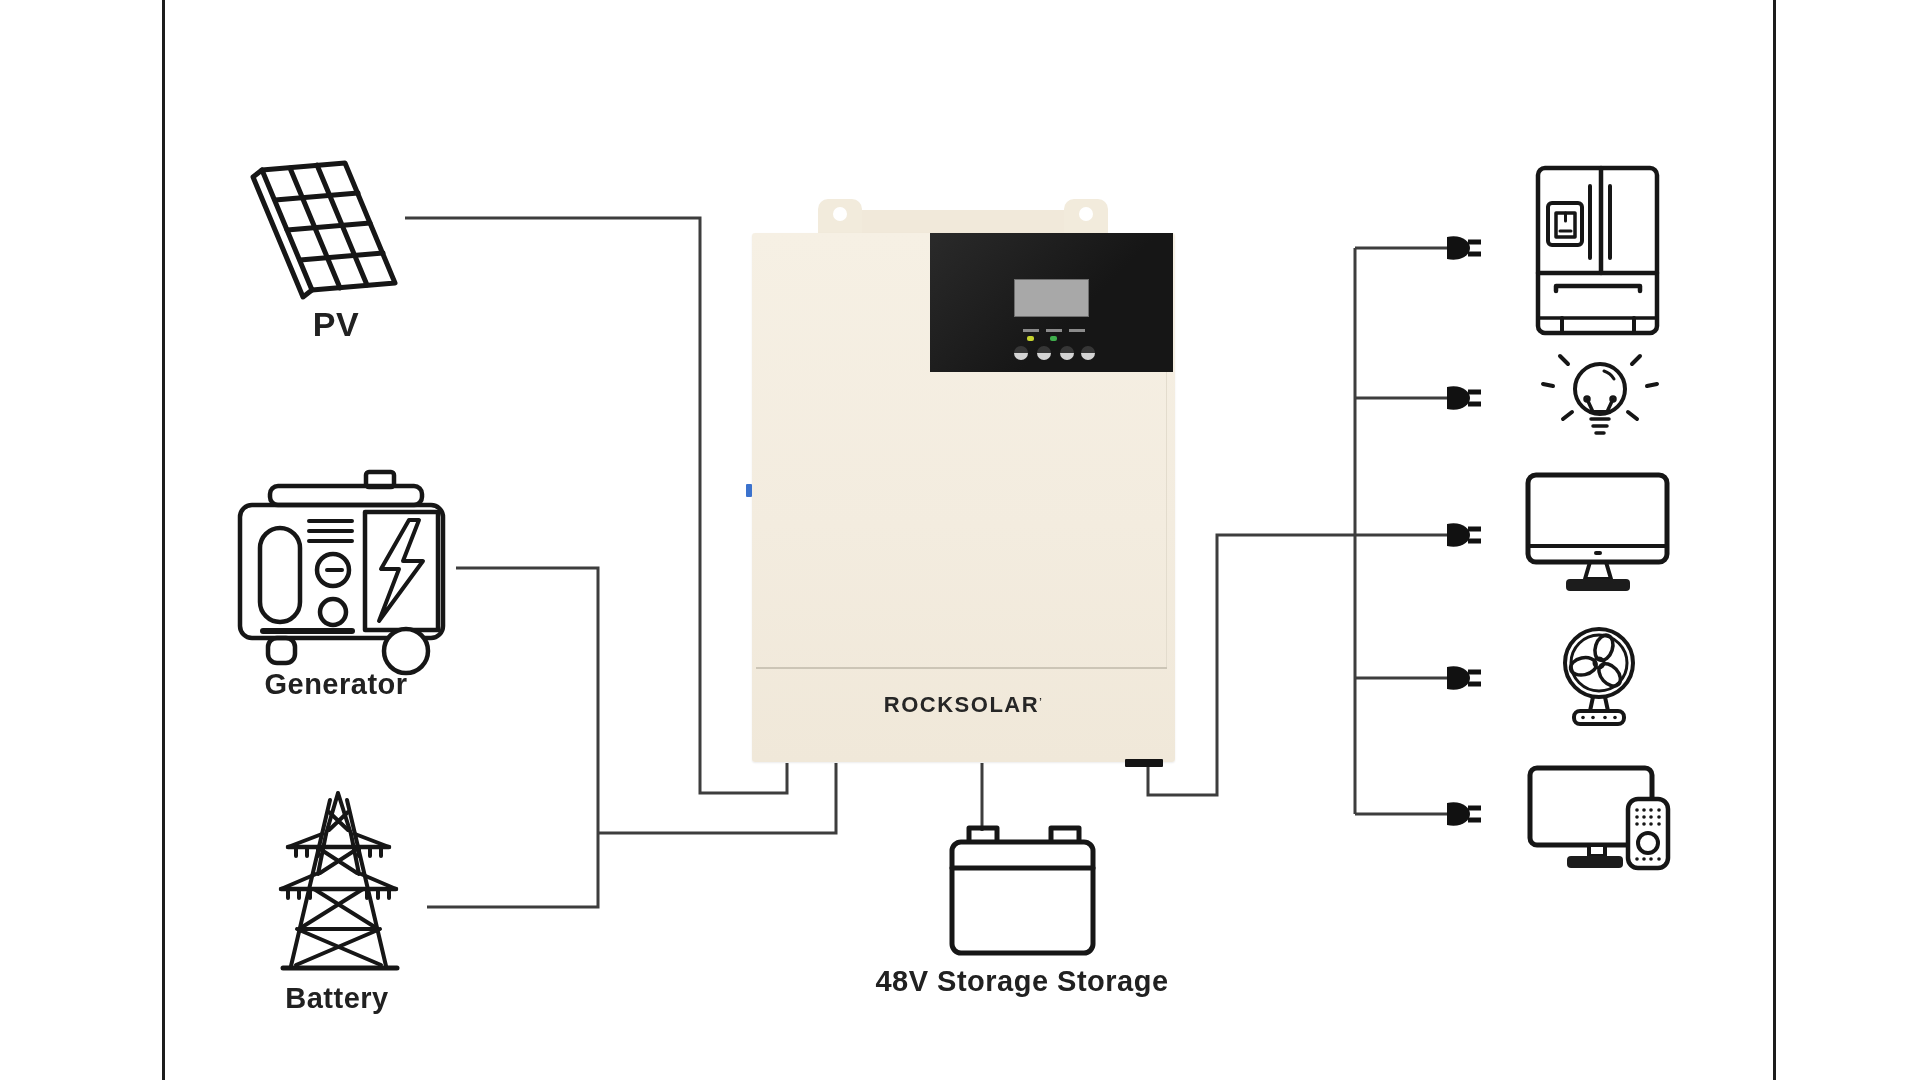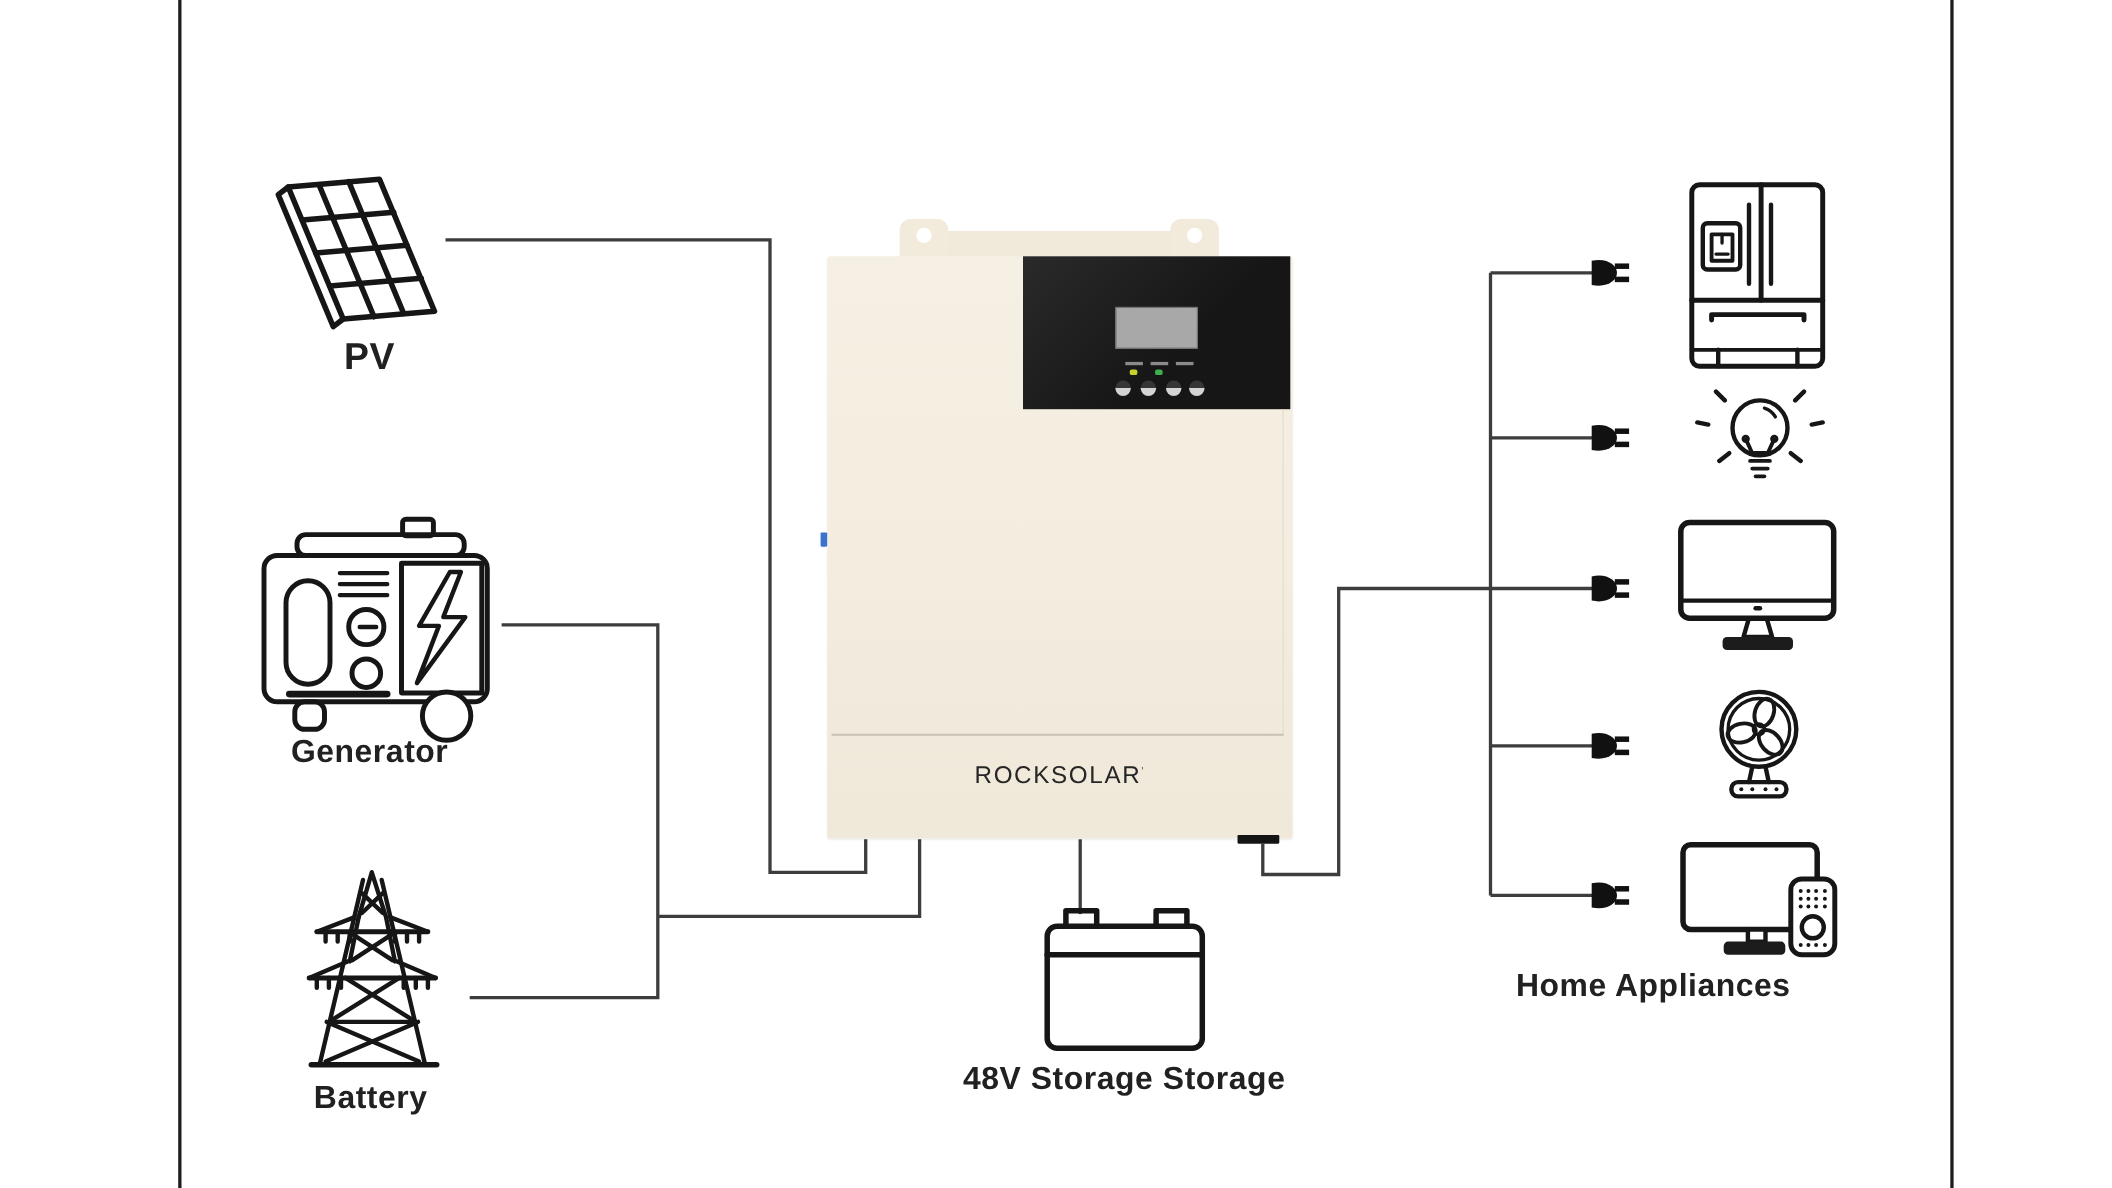--- a/index.html
+++ b/index.html
@@ -26,21 +26,21 @@
   .inv-display{position:absolute;left:178px;top:0;width:243px;height:139px;
                background:linear-gradient(135deg,#2a2a2a 0%,#161616 60%);}
   .inv-lcd{position:absolute;left:84px;top:46px;width:73px;height:36px;background:#a8a8a8;
            border:1px solid #6f6f6f;}
   .inv-ledbar{position:absolute;top:96px;width:16px;height:3px;background:#8b8b8b;}
   .inv-led{position:absolute;top:103px;width:7px;height:5px;border-radius:2px;}
   .inv-btn{position:absolute;top:113px;width:14px;height:14px;border-radius:50%;
            background:linear-gradient(180deg,#363636 50%,#d4d4d4 50%);}
   .inv-seam{position:absolute;left:4px;top:434px;width:411px;height:2px;background:#ccc5b6;}
   .inv-logo{position:absolute;left:0;top:459px;width:423px;text-align:center;color:#262626;
-            font-weight:400;font-size:22px;letter-spacing:1.5px;}
+            font-weight:700;font-size:22px;letter-spacing:1.5px;}
   .inv-logo sup{font-size:9px;}
   .inv-connector{position:absolute;left:373px;top:526px;width:38px;height:8px;background:#141414;border-radius:1px;}
   .inv-bluedot{position:absolute;left:-6px;top:251px;width:6px;height:13px;background:#3b72cd;border-radius:1px;}
   .inv-rightseam{position:absolute;left:414px;top:139px;width:1px;height:295px;background:#e3dccd;}
 </style>
 </head>
 <body>
 
 <div class="canvas">
 
@@ -225,15 +225,14 @@
     <div class="inv-seam"></div>
     <div class="inv-logo"><span>ROCKSOLAR</span><sup>’</sup></div>
     <div class="inv-connector"></div>
     <div class="inv-bluedot"></div>
   </div>
 
   <div class="lbl lbl-pv" style="left:336px;top:305px;">PV</div>
   <div class="lbl lbl-std" style="left:336px;top:668px;">Generator</div>
   <div class="lbl lbl-std" style="left:337px;top:982px;">Battery</div>
   <div class="lbl lbl-std" style="left:1022px;top:965px;">48V Storage Storage</div>
-  <div class="lbl lbl-std" style="left:1503px;top:880px;">Home Appliances</div>
 
 </div>
 
 </body></html>

